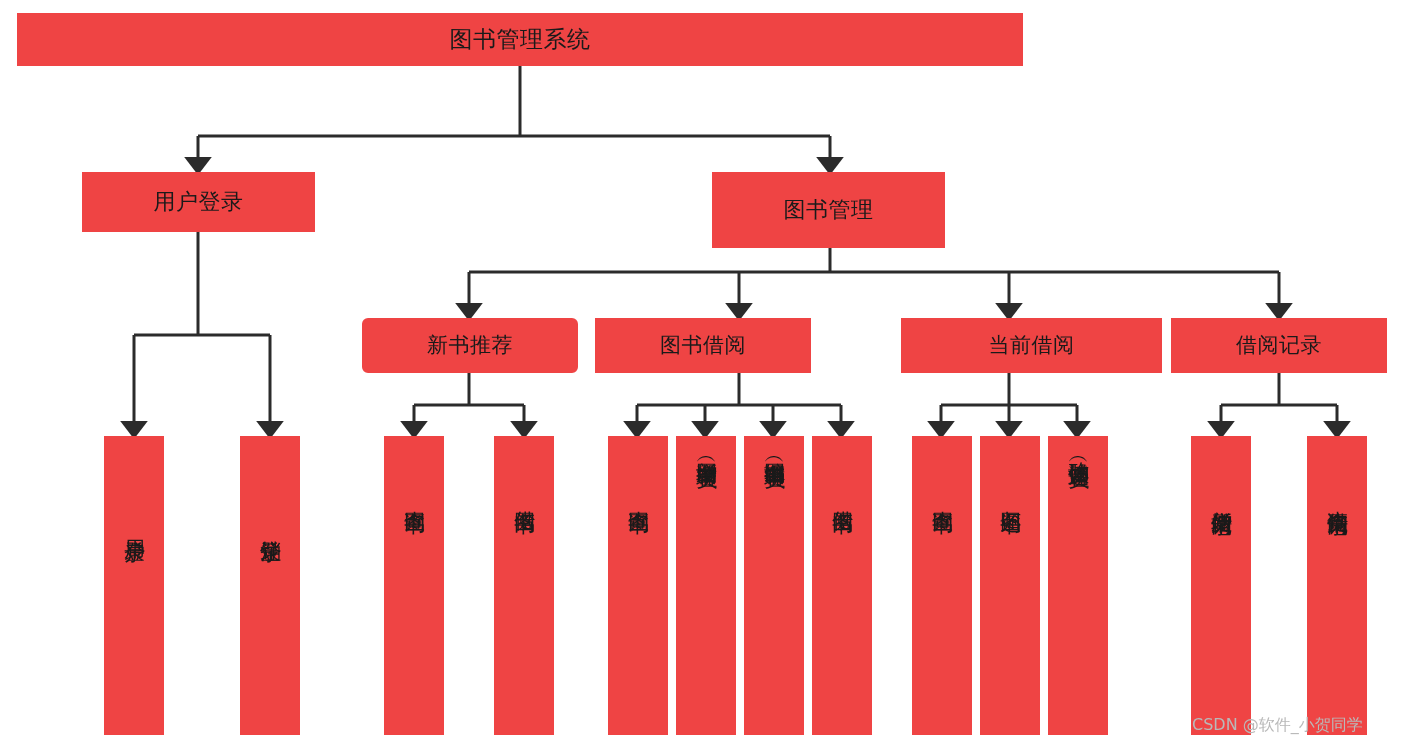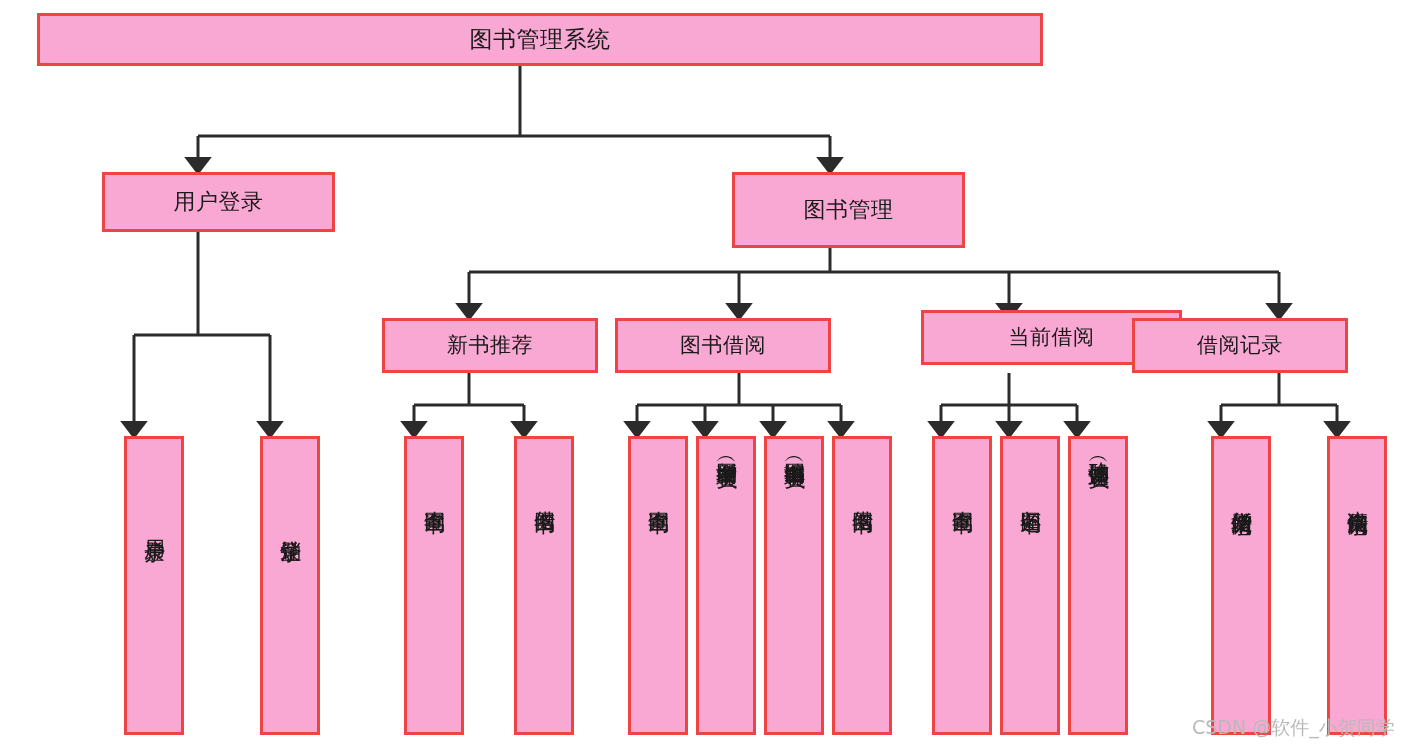--- a/index.html
+++ b/index.html
@@ -22,28 +22,27 @@
     position: absolute;
     left: 0;
     top: 0;
     width: 1405px;
     height: 747px;
     pointer-events: none;
   }
   .node {
     position: absolute;
     box-sizing: border-box;
-    background: #f9a8d4;
+    background: #ef4444;
     border: 3px solid #ef4444;
     display: flex;
     align-items: center;
     justify-content: center;
     color: #1a1a1a;
     z-index: 2;
-    margin-left: 20px;
   }
   .node .lbl {
     display: block;
     text-align: center;
     line-height: 1.14;
     letter-spacing: 0.5px;
   }
   .node.root .lbl   { font-size: 23px; }
   .node.lvl2 .lbl   { font-size: 22px; }
   .node.lvl3 .lbl   { font-size: 21px; }
@@ -60,21 +59,21 @@
     line-height: 1.22;
     letter-spacing: 1px;
     white-space: nowrap;
   }
   .node.leaf.mid .lbl   { margin-top: 84px; }
   .node.leaf.mid2 .lbl  { margin-top: 55px; }
   .node.leaf.top .lbl   { margin-top: 6px; }
   .watermark {
     position: absolute;
     color: #b9b9b9;
-    font-size: 19px;
+    font-size: 16px;
     white-space: nowrap;
     z-index: 5;
     font-family: "DejaVu Sans", "Liberation Sans", sans-serif;
   }
 </style>
 </head>
 <body>
 
 <div id="canvas">
 
@@ -133,30 +132,30 @@
     <span class="lbl">图书管理系统</span>
   </div>
 
   <div class="node lvl2" style="left:82px; top:172px; width:233px; height:60px;">
     <span class="lbl">用户登录</span>
   </div>
   <div class="node lvl2" style="left:712px; top:172px; width:233px; height:76px;">
     <span class="lbl">图书管理</span>
   </div>
 
-  <div class="node lvl3" style="left:362px; top:318px; width:216px; height:55px;">
+  <div class="node lvl3" style="left:362px; top:318px; width:216px; height:55px;border-radius:6px;">
     <span class="lbl">新书推荐</span>
   </div>
   <div class="node lvl3" style="left:595px; top:318px; width:216px; height:55px;">
     <span class="lbl">图书借阅</span>
   </div>
-  <div class="node lvl3" style="left:901px; top:310px; width:261px; height:55px;">
+  <div class="node lvl3" style="left:901px; top:318px; width:261px; height:55px;">
     <span class="lbl">当前借阅</span>
   </div>
-  <div class="node lvl3" style="left:1112px; top:318px; width:216px; height:55px;">
+  <div class="node lvl3" style="left:1171px; top:318px; width:216px; height:55px;">
     <span class="lbl">借阅记录</span>
   </div>
 
   <div class="node leaf mid" style="left:104px; top:436px; width:60px; height:299px;">
     <span class="lbl">用户登录</span>
   </div>
   <div class="node leaf mid" style="left:240px; top:436px; width:60px; height:299px;">
     <span class="lbl">注销登录</span>
   </div>
 

